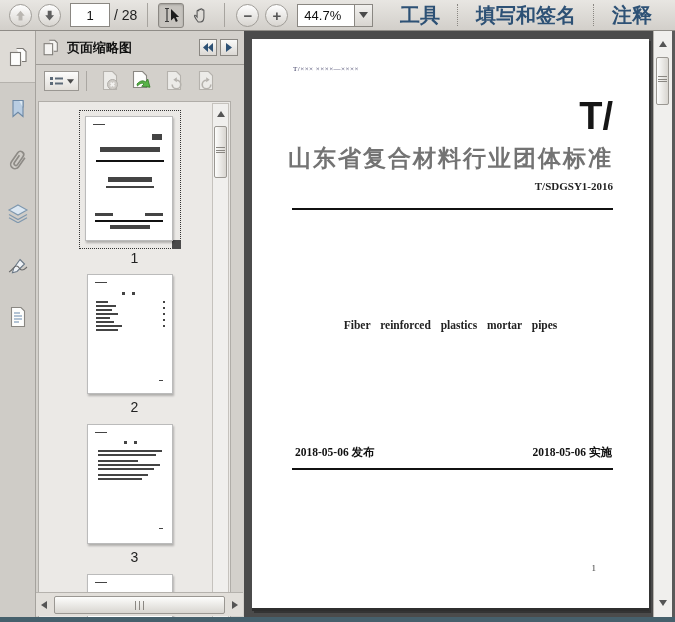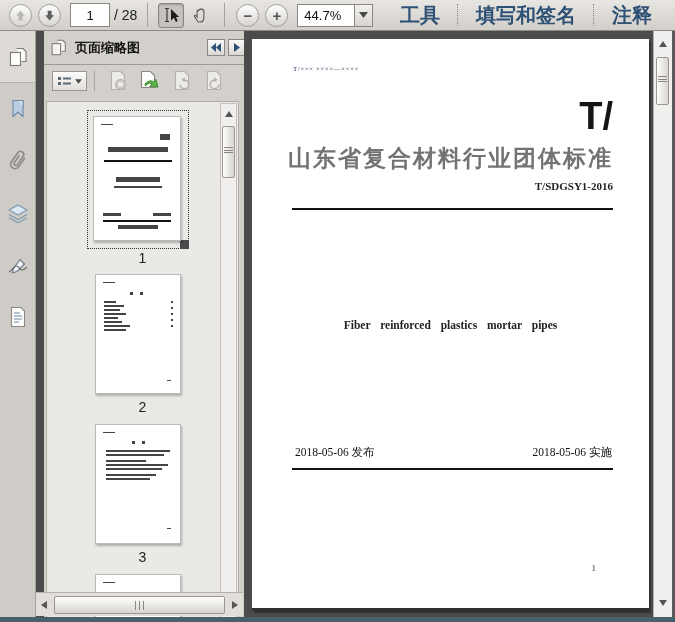--- a/index.html
+++ b/index.html
@@ -23,21 +23,21 @@
   .zoom-arrow{width:17px;height:21px;border-left:1px solid #8a8782;background:linear-gradient(#f2f1ef,#d8d5d0);
     display:flex;align-items:center;justify-content:center;}
   .tb-right{margin-left:auto;display:flex;align-items:center;height:100%;}
   .tb-link{font-size:20px;font-weight:bold;color:#2d5175;padding:0 17px;cursor:default;}
   .tb-dotsep{width:1px;height:22px;border-left:1px dotted #8a8782;}
   
   .nav-strip{position:absolute;left:0;top:31px;width:36px;height:586px;background:#cfccc7;border-right:1px solid #a5a29d;box-sizing:border-box;}
   .nav-item{width:35px;height:52px;display:flex;align-items:center;justify-content:center;}
   .nav-item.sel{background:#dedbd6;border-bottom:1px solid #b5b2ad;box-sizing:border-box;}
   
-  .thumb-panel{position:absolute;left:44px;top:31px;width:208px;height:586px;background:#d3d0cb;}
+  .thumb-panel{position:absolute;left:36px;top:31px;width:208px;height:586px;background:#d3d0cb;}
   .panel-header{height:34px;display:flex;align-items:center;border-bottom:1px solid #9e9b96;padding:0 6px;box-sizing:border-box;}
   .panel-title{font-size:13px;font-weight:bold;color:#111;margin-left:8px;flex:1;}
   .ph-btn{width:18px;height:17px;border:1px solid #8a8782;background:linear-gradient(#fafaf9,#dbd8d3);
     display:flex;align-items:center;justify-content:center;margin-left:3px;box-sizing:border-box;}
   .panel-toolbar{height:32px;display:flex;align-items:center;padding:0 8px;}
   .opt-btn{height:20px;border:1px solid #9a9792;background:linear-gradient(#fcfcfb,#e2dfda);
     display:flex;align-items:center;padding:0 4px;box-sizing:border-box;}
   .pt-sep{width:1px;height:20px;background:#aaa7a2;margin:0 7px;}
   .pt-icon{width:26px;height:26px;display:flex;align-items:center;justify-content:center;margin:0 3px;}
   .thumb-list{position:absolute;left:2px;top:70px;width:193px;height:521px;background:#ebe9e6;border:1px solid #b0ada8;box-sizing:border-box;overflow:hidden;}
@@ -70,21 +70,21 @@
     border-bottom:3px solid #2f2f2f;box-shadow:2px 2px 0 rgba(0,0,0,.3);box-sizing:content-box;color:#111;}
   .corner-code{position:absolute;left:41px;top:26px;font-family:"Liberation Serif",serif;font-size:7px;color:#34345c;letter-spacing:.5px;}
   .mark{position:absolute;right:36px;top:56px;font-size:38px;font-weight:bold;color:#161616;}
   .org-title{position:absolute;right:36px;top:104px;font-size:23px;font-weight:bold;letter-spacing:2px;color:#737373;}
   .std-number{position:absolute;right:36px;top:141px;font-family:"Liberation Serif",serif;font-size:11px;font-weight:bold;color:#222;}
   .rule{position:absolute;left:40px;right:36px;height:0;border-top:2px solid #111;}
   .title-cn{position:absolute;left:0;width:100%;top:238px;text-align:center;font-size:26px;font-weight:bold;letter-spacing:3px;color:#111;}
   .title-en{position:absolute;left:0;width:100%;top:280px;text-align:center;font-family:"Liberation Serif",serif;
     font-size:11.5px;font-weight:bold;word-spacing:7px;color:#222;}
   .dates-row{position:absolute;left:43px;right:37px;top:406px;display:flex;justify-content:space-between;
-    font-family:"Liberation Serif",serif;font-size:11.5px;font-weight:normal;color:#111;}
+    font-family:"Liberation Serif",serif;font-size:11.5px;font-weight:bold;color:#111;}
   .publisher-row{position:absolute;left:0;width:100%;top:444px;text-align:center;font-size:15px;font-weight:bold;letter-spacing:1px;color:#111;}
   .publisher-row .gap{display:inline-block;width:34px;}
   .pageno{position:absolute;right:53px;top:524px;font-family:"Liberation Serif",serif;font-size:9px;color:#333;}
   
   .main-scroll{position:absolute;left:653px;top:31px;width:19px;height:586px;background:#f0efed;border-left:1px solid #b5b2ad;box-sizing:border-box;}
   .right-edge{position:absolute;left:672px;top:31px;width:3px;height:586px;background:#5a5a5a;}
   .bottom-bar{position:absolute;left:0;top:617px;width:675px;height:5px;background:#46606c;}
   svg{display:block;}
 </style>
 </head>

